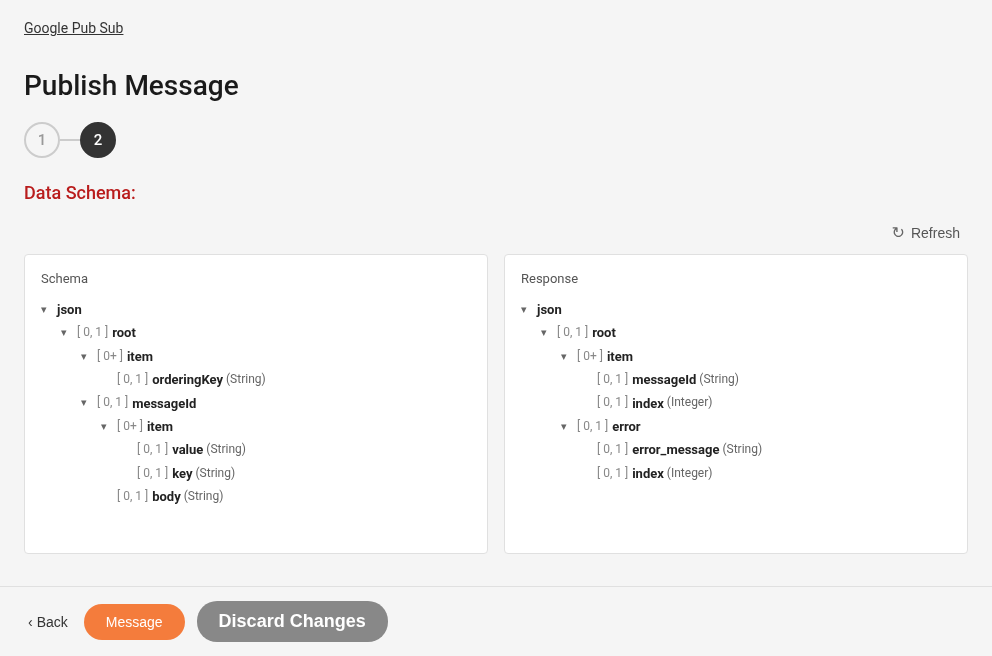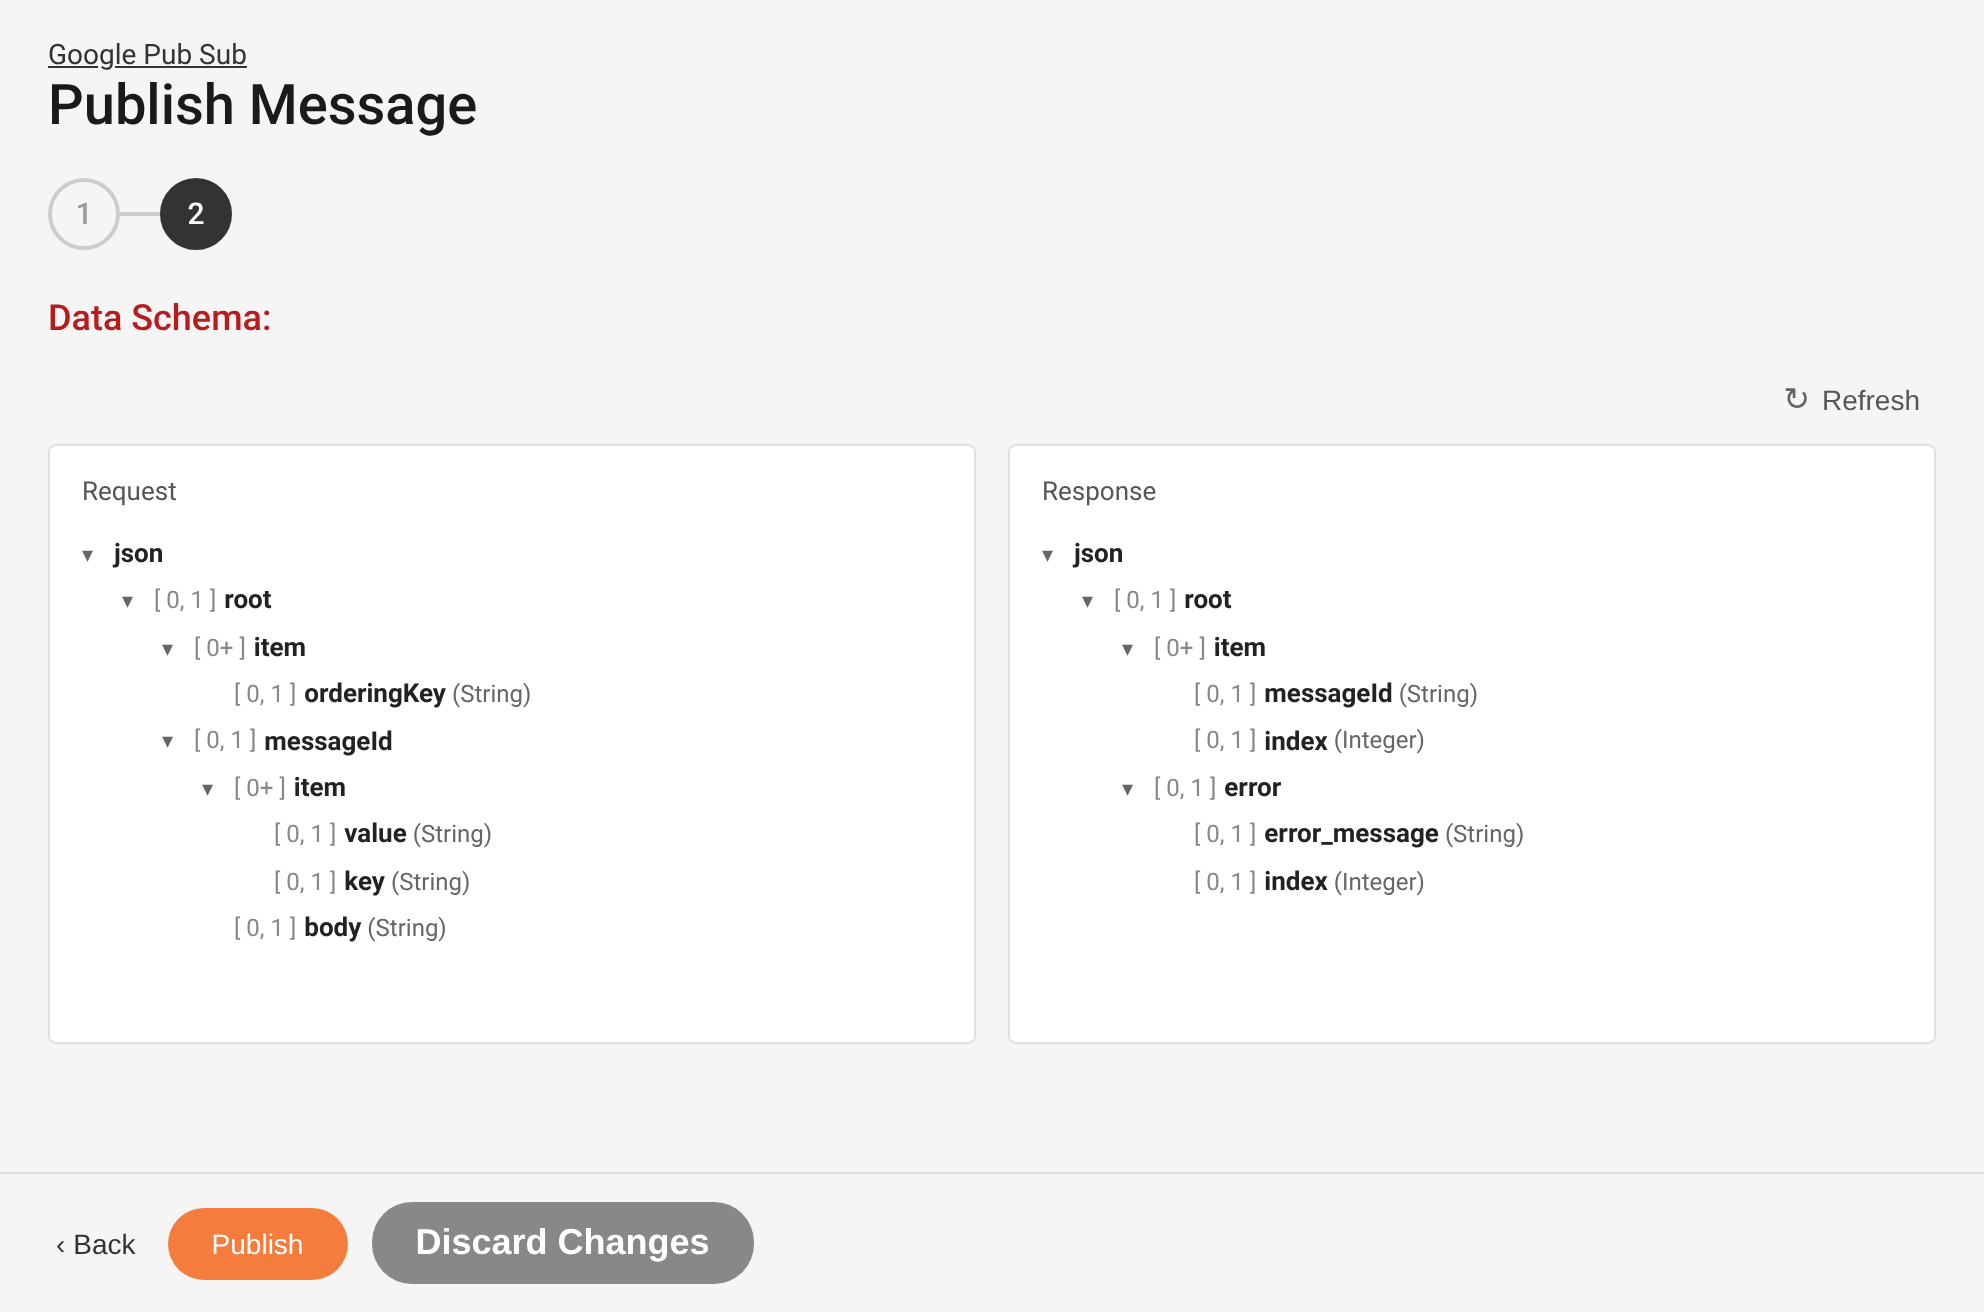--- a/index.html
+++ b/index.html
@@ -12,21 +12,21 @@
     }
     .page {
       max-width: 992px;
       margin: 0 auto;
       padding: 20px 24px;
       background: #f5f5f5;
       min-height: 656px;
       position: relative;
     }
     .breadcrumb {
-      margin-bottom: 0;
+      margin-bottom: 33px;
     }
     .breadcrumb a {
       color: #333;
       text-decoration: underline;
       font-size: 14px;
       cursor: pointer;
     }
     .page-title {
       font-size: 28px;
       font-weight: 500;
@@ -210,21 +210,21 @@
   <div class="refresh-row">
     <button class="refresh-btn">
       <span class="refresh-icon">↻</span>
       <span>Refresh</span>
     </button>
   </div>
 
   <div class="panels">
 
     <div class="panel">
-      <div class="panel-label">Request</div>
+      <div class="panel-label">Schema</div>
       <div class="tree" id="request-tree">
           <div class="tree-row">
             <span class="indent" style="display: inline-block; width: 0px;"></span>
             <span class="chevron">▾</span>
             <span class="node-key">json</span>
           </div>
           <div class="tree-row">
             <span class="indent" style="display: inline-block; width: 20px;"></span>
             <span class="chevron">▾</span>
             <span class="range">[ 0, 1 ] </span>
@@ -336,17 +336,17 @@
         </div>
     </div>
 
   </div>
 
   <div class="bottom-bar">
     <button class="back-btn">
       <span>‹</span>
       <span>Back</span>
     </button>
-    <button class="finished-btn">Publish</button>
+    <button class="finished-btn">Message</button>
     <button class="discard-btn">Discard Changes</button>
   </div>
 
 </div>
 
 </body></html>

